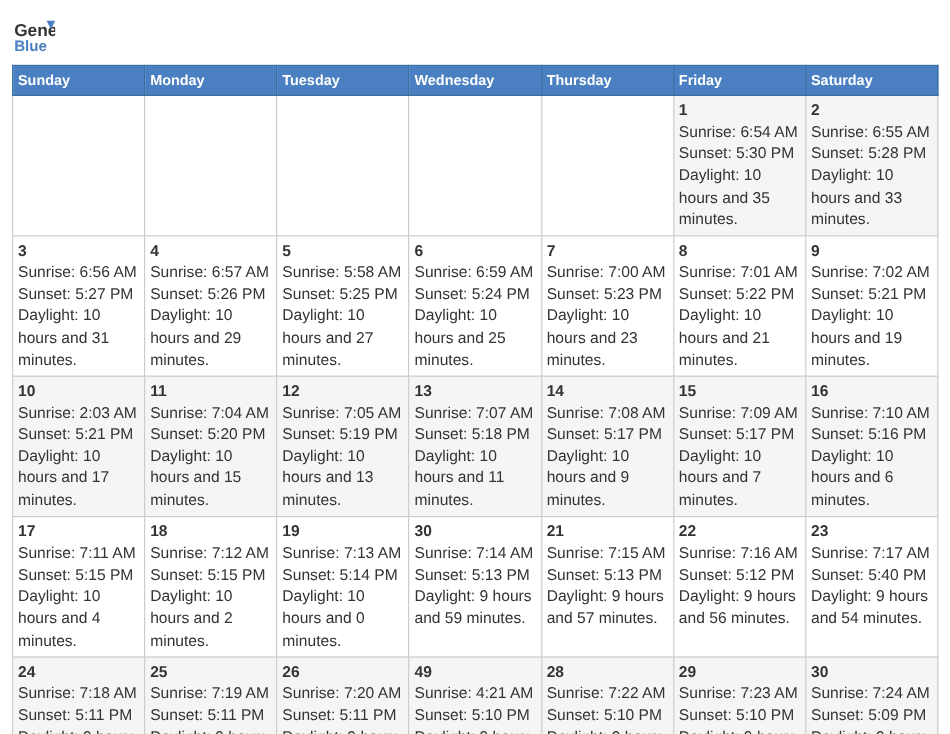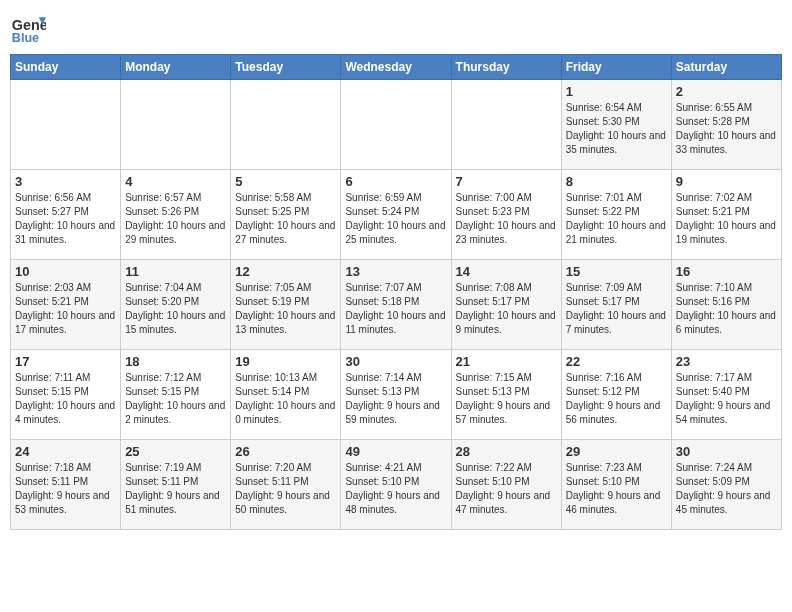--- a/index.html
+++ b/index.html
@@ -63,21 +63,21 @@
     tbody tr:nth-child(odd) td {
       background: #f5f5f5;
     }
     .day-num {
       font-size: 13px;
       font-weight: bold;
       display: block;
       margin-bottom: 2px;
     }
     .day-info {
-      font-size: 10px;
+      font-size: 13px;
       line-height: 1.4;
       color: #333;
     }
     .empty-cell {
       background: #fff !important;
     }
   </style>
 </head>
 <body>
 
@@ -241,21 +241,21 @@
         </td>
         <td>
           <span class="day-num">18</span>
           <div class="day-info">Sunrise: 7:12 AM
 Sunset: 5:15 PM
 Daylight: 10 hours
 and 2 minutes.</div>
         </td>
         <td>
           <span class="day-num">19</span>
-          <div class="day-info">Sunrise: 10:13 AM
+          <div class="day-info">Sunrise: 7:13 AM
 Sunset: 5:14 PM
 Daylight: 10 hours
 and 0 minutes.</div>
         </td>
         <td>
           <span class="day-num">30</span>
           <div class="day-info">Sunrise: 7:14 AM
 Sunset: 5:13 PM
 Daylight: 9 hours
 and 59 minutes.</div>

